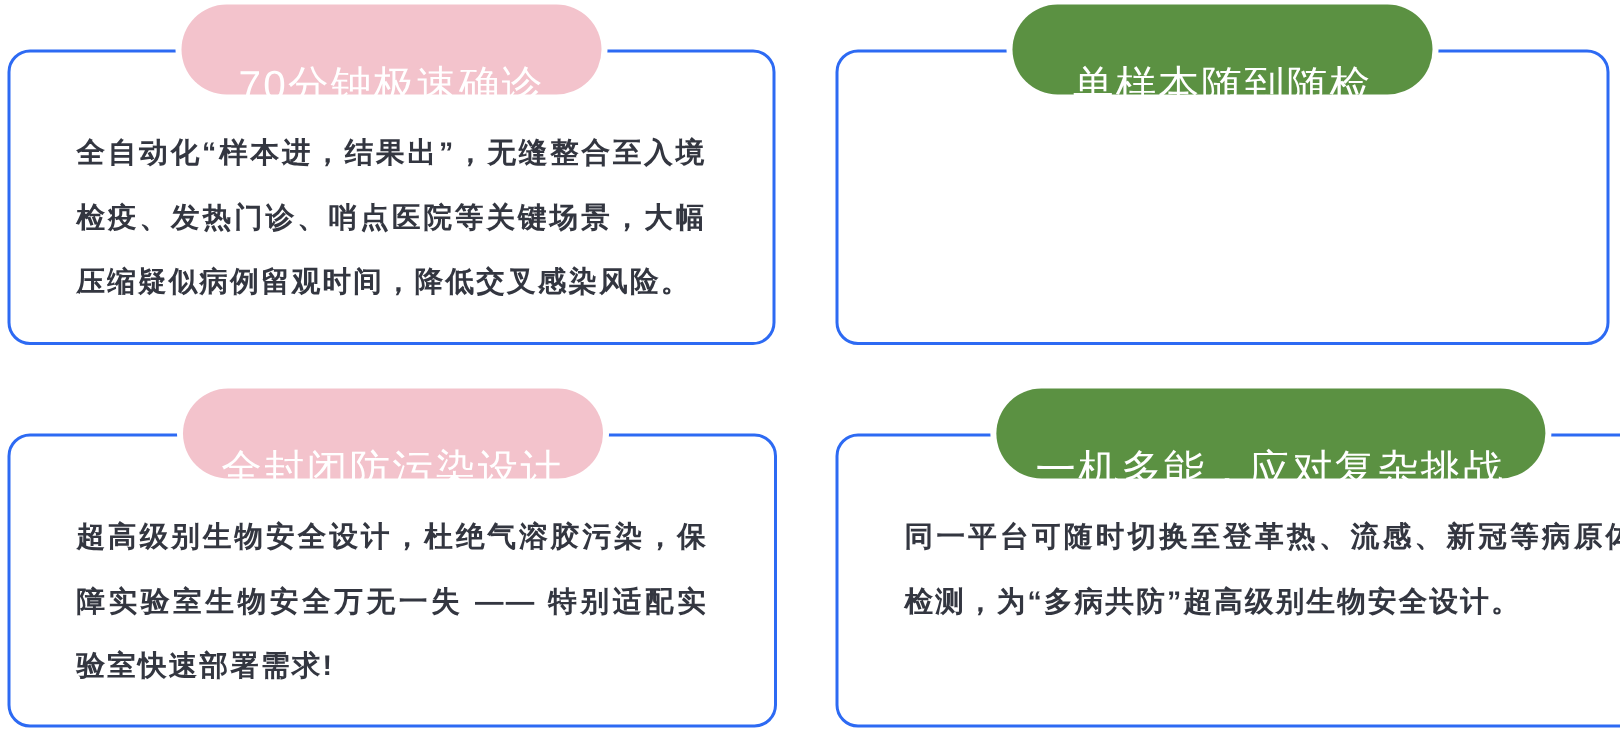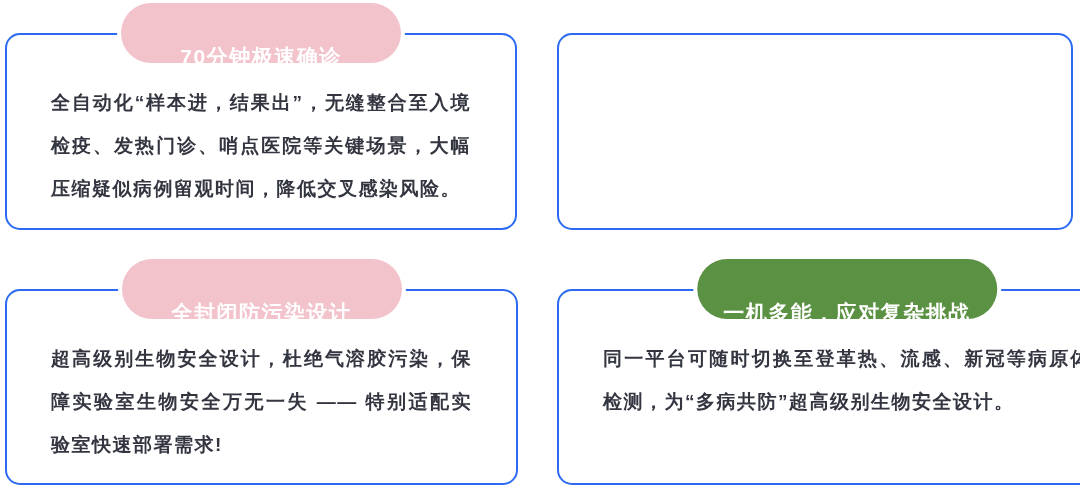--- a/index.html
+++ b/index.html
@@ -42,22 +42,22 @@
     display:flex;
     align-items:center;
     justify-content:center;
     box-shadow:0 0 0 4px var(--page-bg);
     white-space:nowrap;
   }
   .pill[data-color="pink"]{background:var(--pink);}
   .pill[data-color="green"]{background:var(--green);}
   .pill-label{
     color:var(--header-text);
-    font-size:21px;
-    font-weight:bold;
+    font-size:27px;
+    font-weight:normal;
     letter-spacing:1.5px;
     margin-top:47px;
   }
   .card-body{
     padding:46px 44px 0 44px;
     color:var(--body-text);
     font-size:19px;
     font-weight:600;
     line-height:43px;
     letter-spacing:1.5px;
@@ -70,20 +70,23 @@
 <div class="page">
 
   <section class="card card-1">
     <div class="pill" data-color="pink">
       <span class="pill-label">70分钟极速确诊</span>
     </div>
     <p class="card-body">全自动化“样本进，结果出”，无缝整合至入境检疫、发热门诊、哨点医院等关键场景，大幅压缩疑似病例留观时间，降低交叉感染风险。</p>
   </section>
 
   <section class="card card-2">
+    <div class="pill" data-color="green">
+      <span class="pill-label">单样本随到随检</span>
+    </div>
   </section>
 
   <section class="card card-3">
     <div class="pill" data-color="pink">
       <span class="pill-label">全封闭防污染设计</span>
     </div>
     <p class="card-body">超高级别生物安全设计，杜绝气溶胶污染，保障实验室生物安全万无一失 —— 特别适配实验室快速部署需求!</p>
   </section>
 
   <section class="card card-4">

